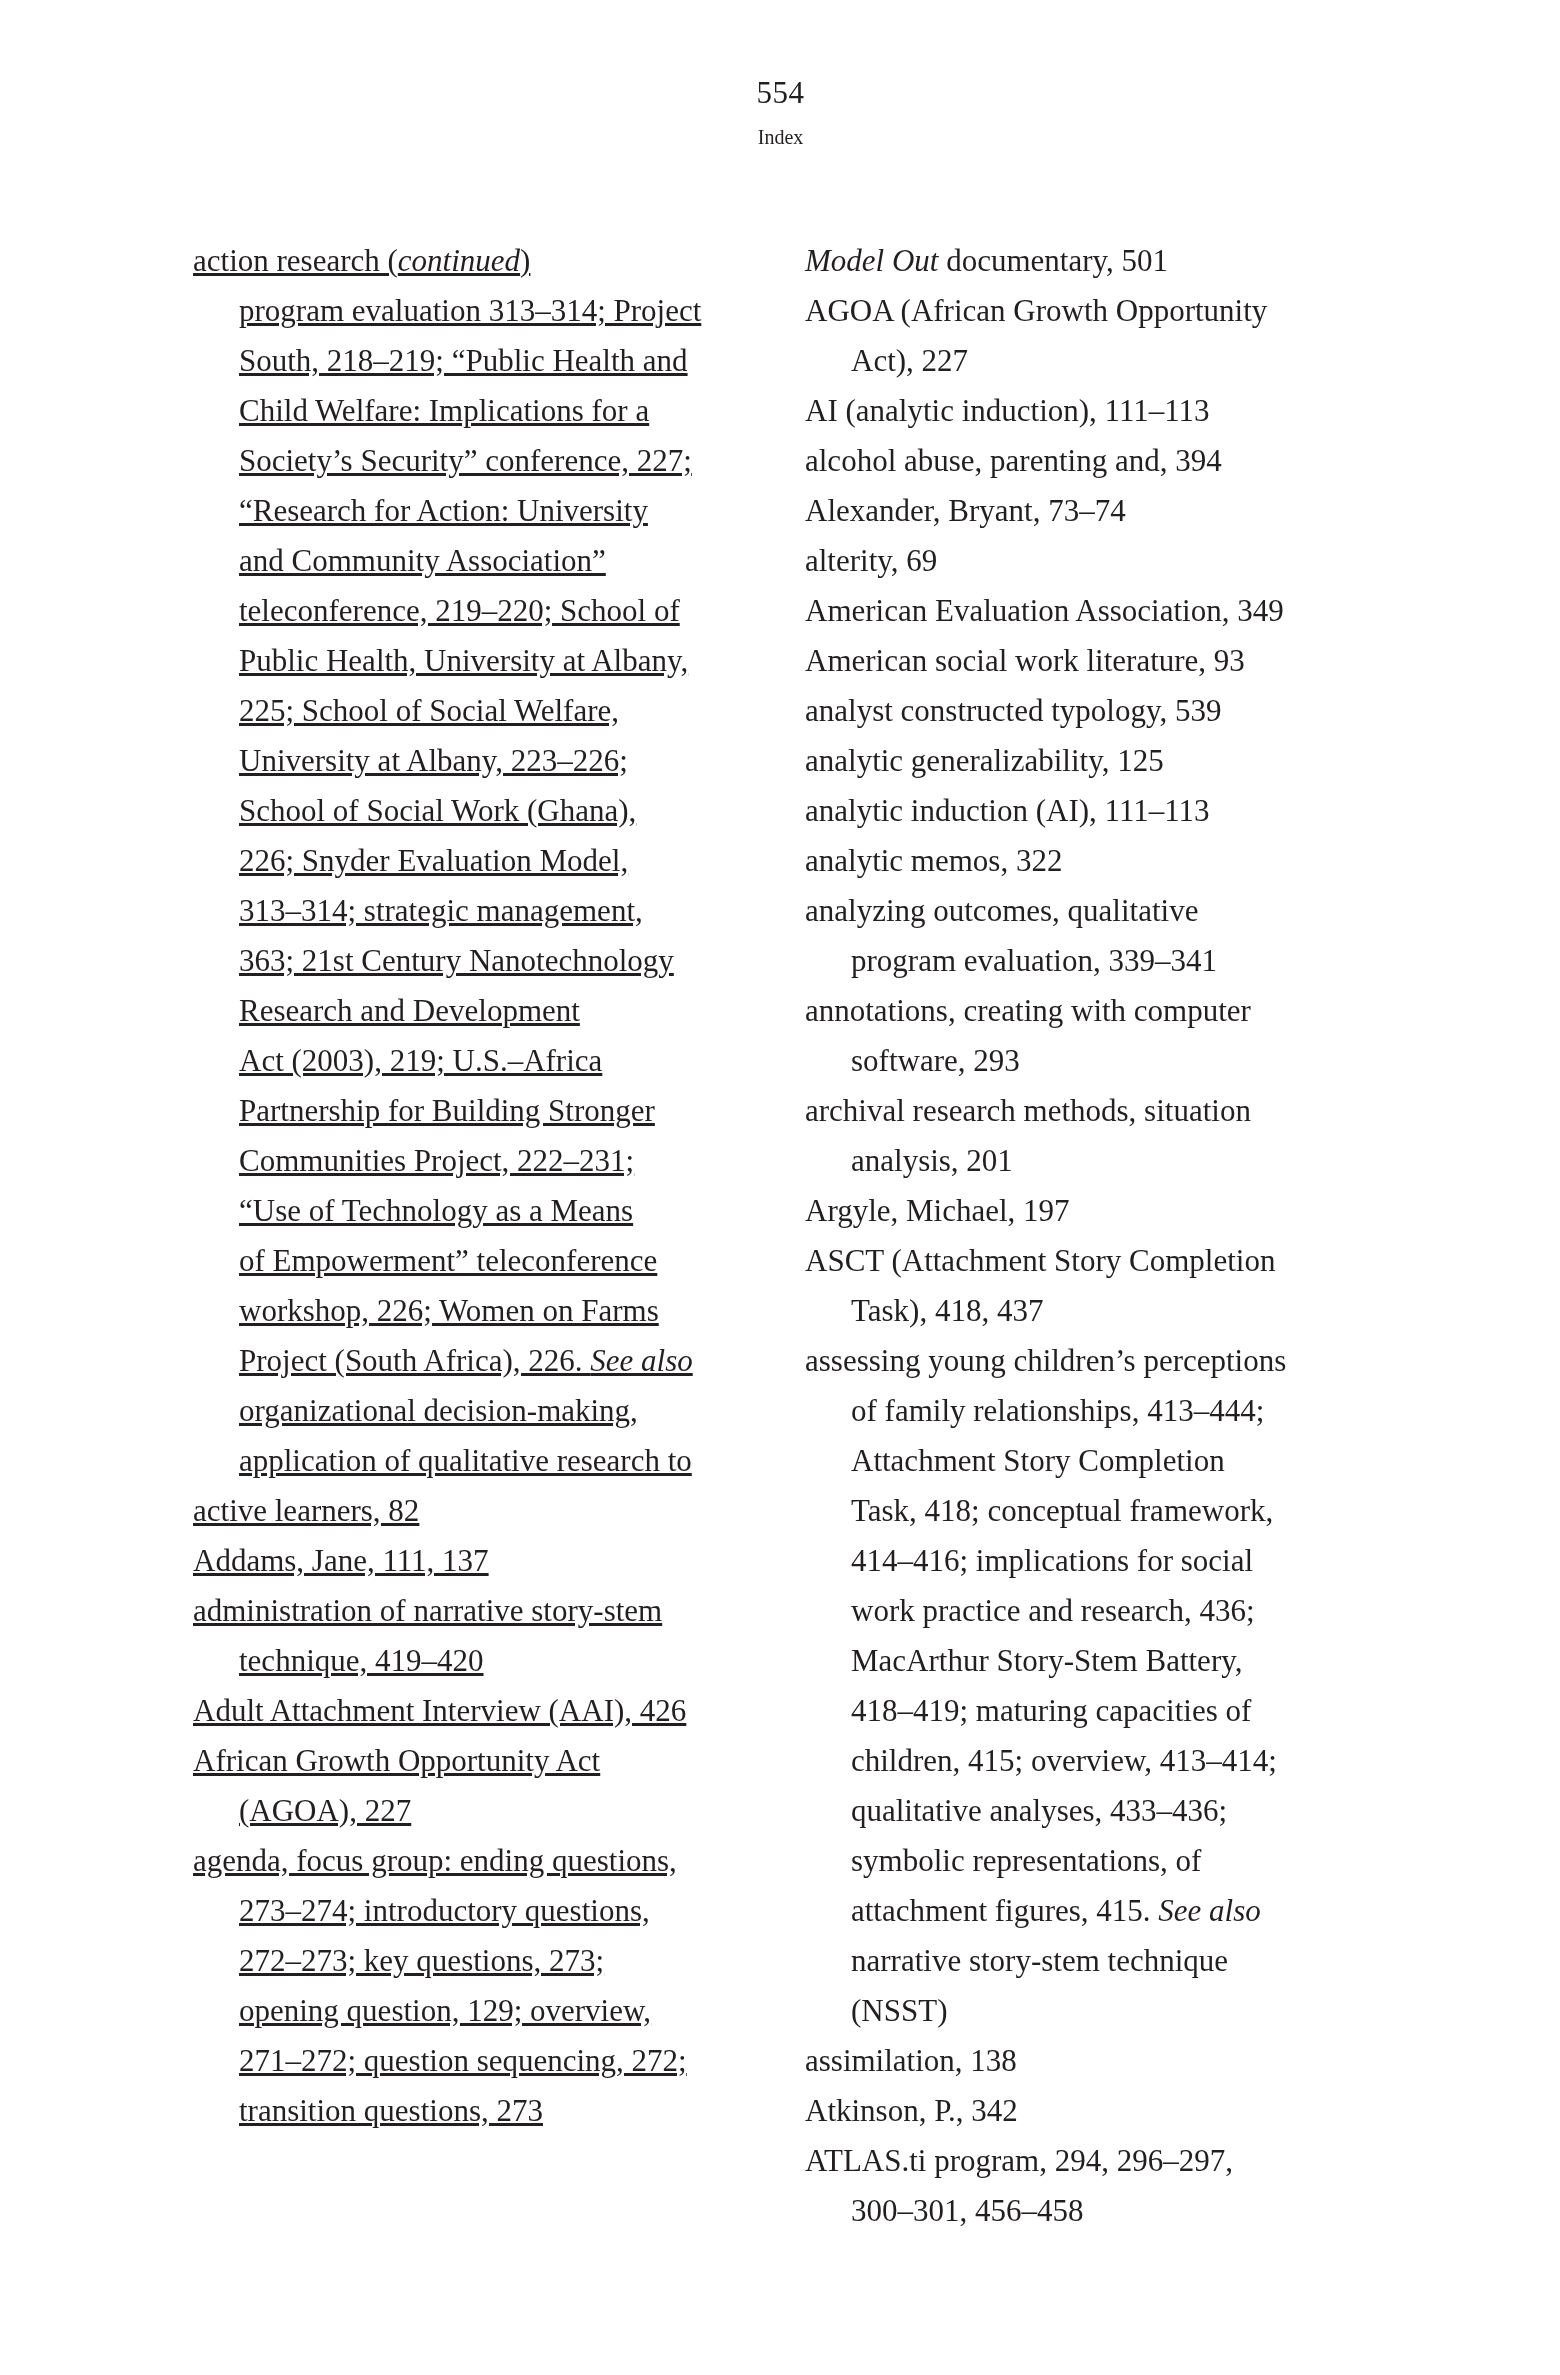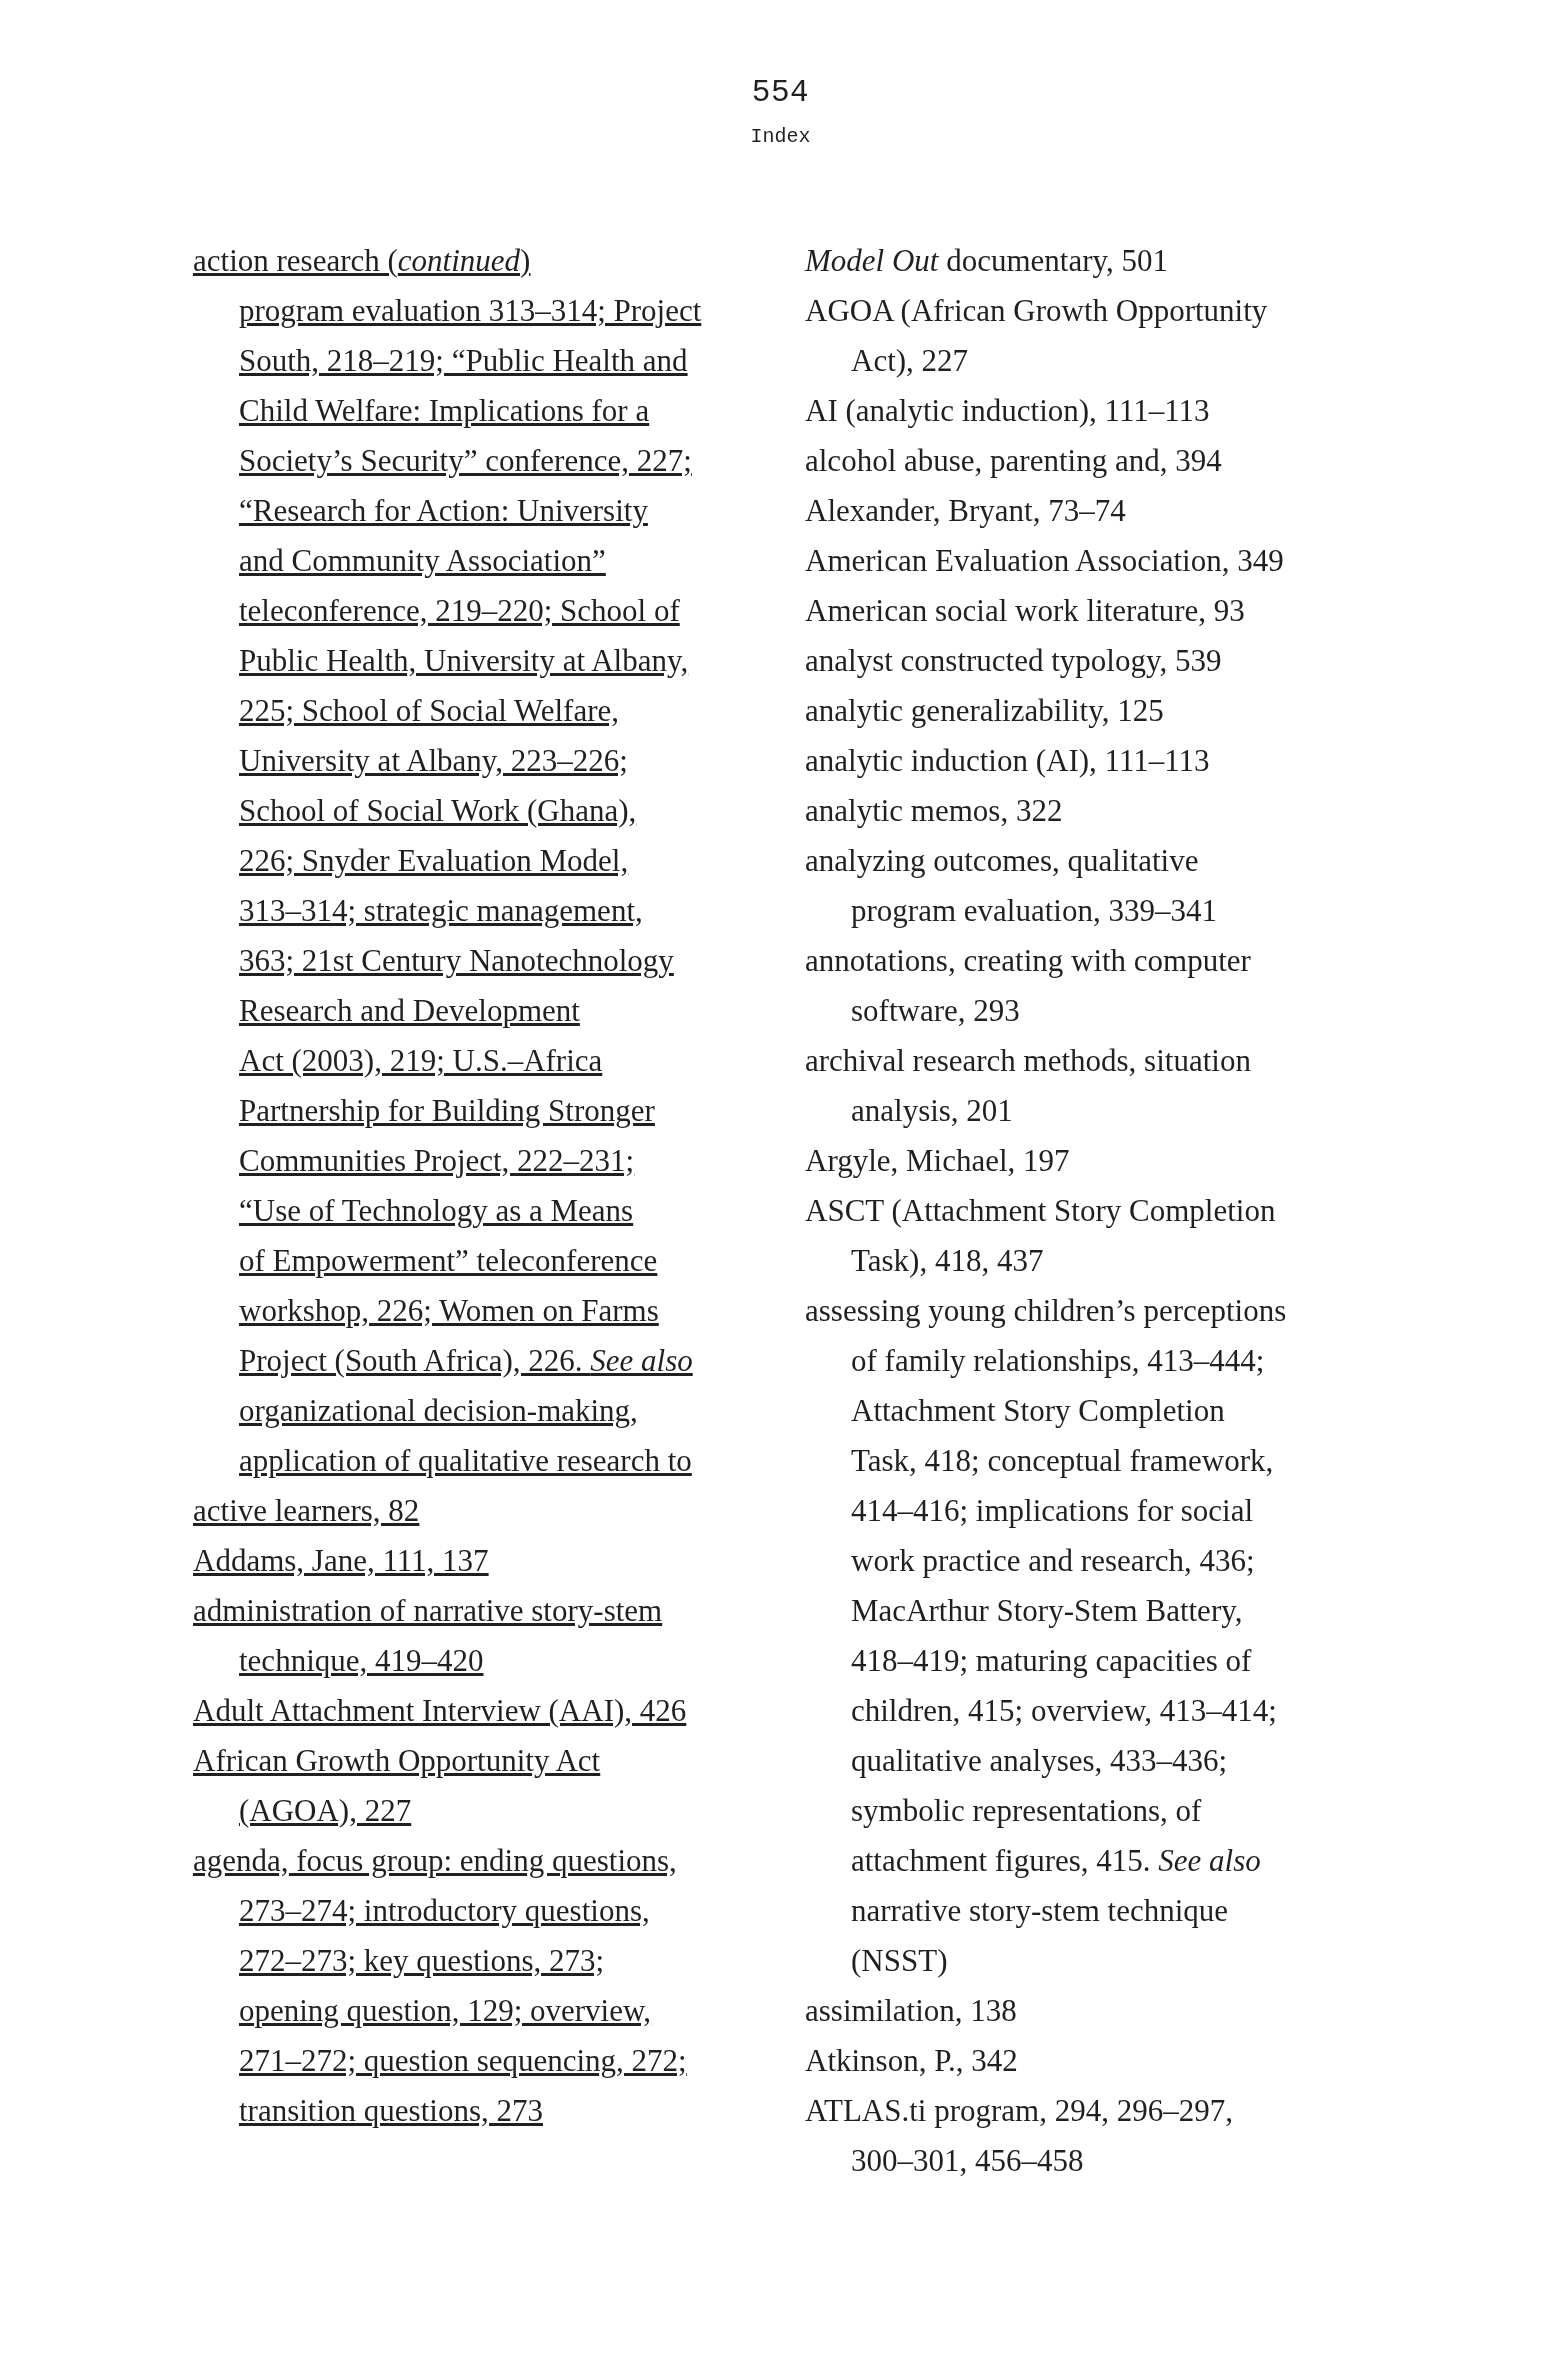--- a/index.html
+++ b/index.html
@@ -9,21 +9,21 @@
     position: relative;
     overflow: hidden;
     color: #231f20;
     font-family: "Liberation Serif", "DejaVu Serif", serif;
   }
   .header {
     position: absolute;
     left: 0; right: 0;
     top: 74px;
     text-align: center;
-    font-family: Liberation Mono, monospace;
+    font-family: Liberation Serif, serif;
     color: #231f20;
   }
   .folio { font-size: 31px; line-height: 38px; letter-spacing: 0.5px; }
   .running-head { font-size: 20px; line-height: 46px; margin-top: 1.9px; }
   .column {
     position: absolute;
     top: 236px;
     font-size: 31px;
     line-height: 50px;
   }
@@ -107,20 +107,23 @@
     <div>
       <span class="line head"><span>AI (analytic induction), 111–113</span></span>
     </div>
     <div>
       <span class="line head"><span>alcohol abuse, parenting and, 394</span></span>
     </div>
     <div>
       <span class="line head"><span>Alexander, Bryant, 73–74</span></span>
     </div>
     <div>
+      <span class="line head"><span>alterity, 69</span></span>
+    </div>
+    <div>
       <span class="line head"><span>American Evaluation Association, 349</span></span>
     </div>
     <div>
       <span class="line head"><span>American social work literature, 93</span></span>
     </div>
     <div>
       <span class="line head"><span>analyst constructed typology, 539</span></span>
     </div>
     <div>
       <span class="line head"><span>analytic generalizability, 125</span></span>

